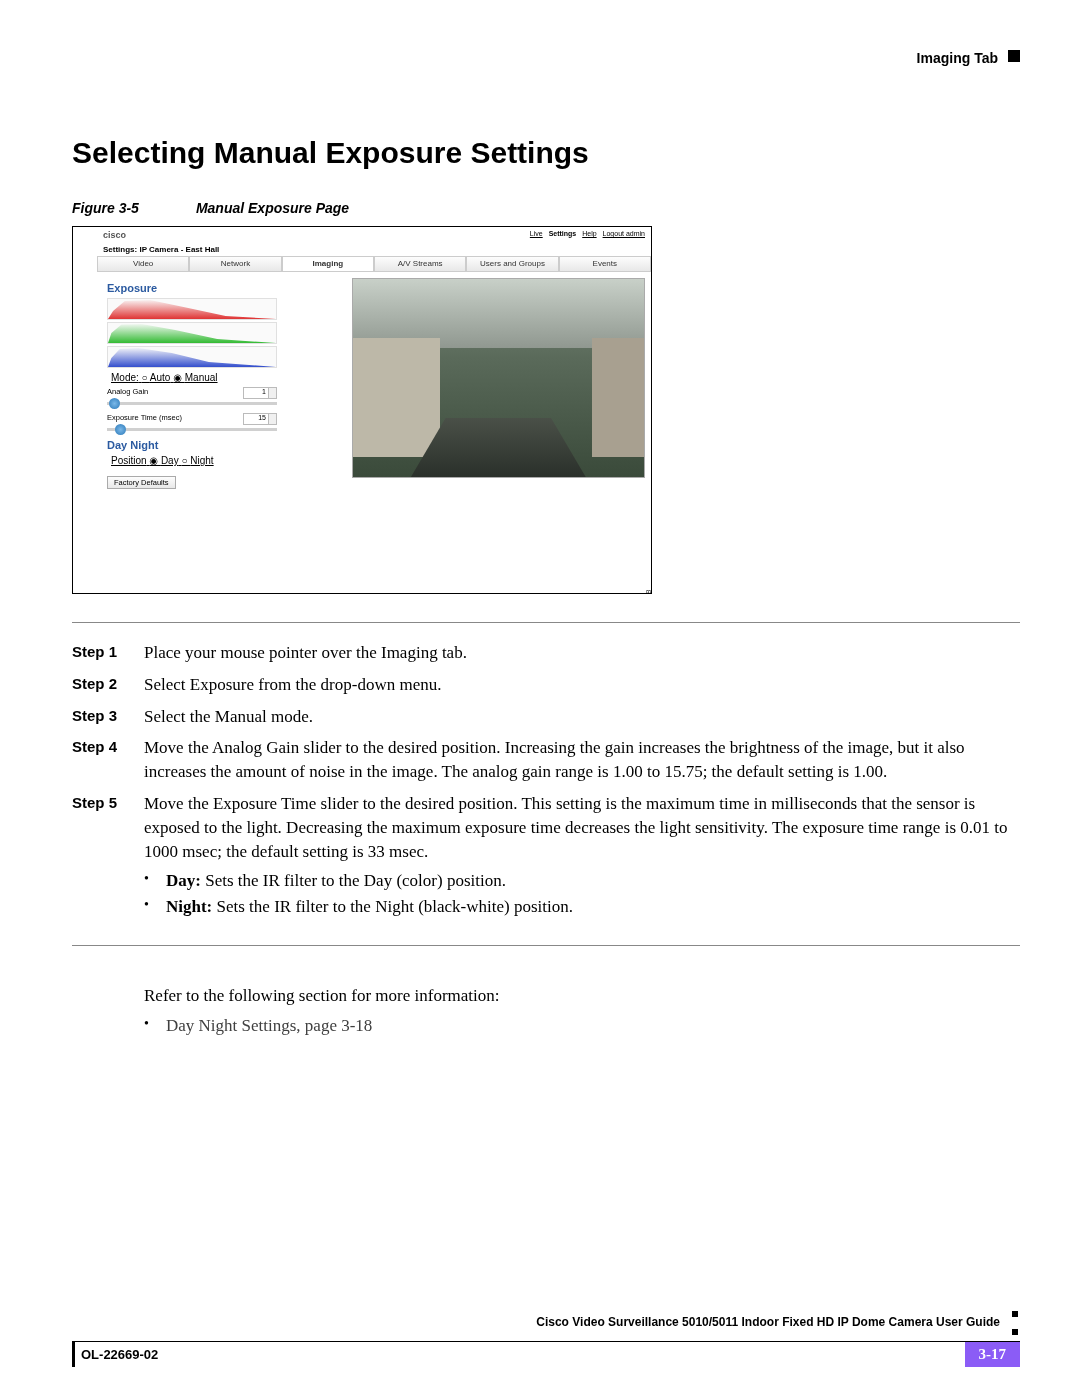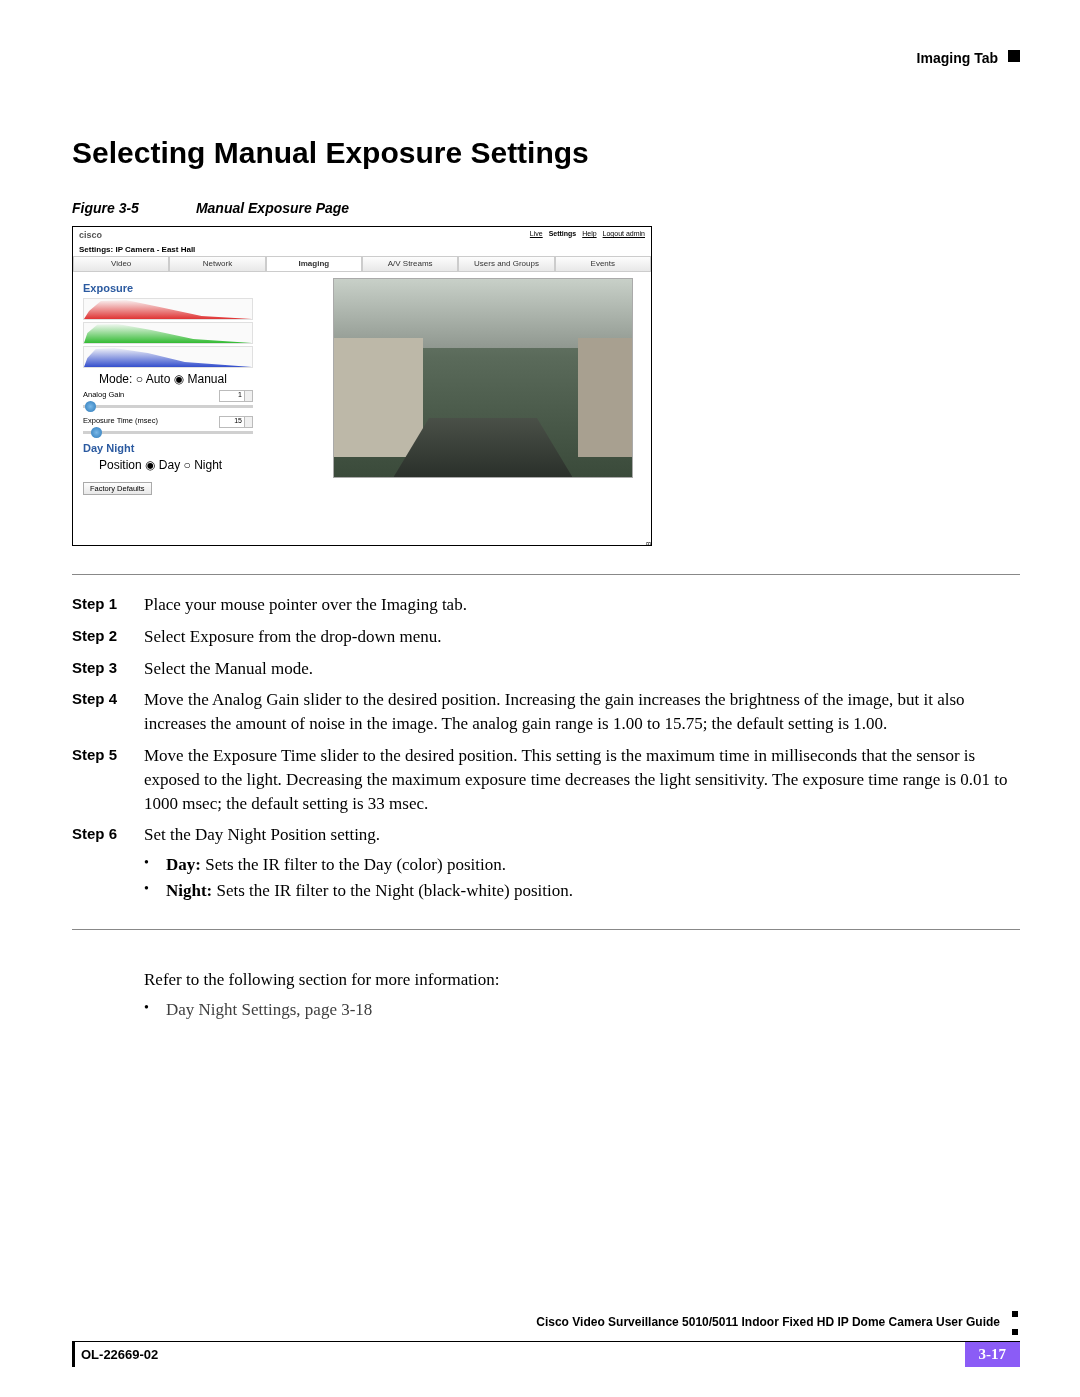--- a/index.html
+++ b/index.html
@@ -44,26 +44,27 @@
     font-family: Arial, Helvetica, sans-serif;
     font-style: italic;
     font-weight: bold;
     font-size: 14px;
     margin-bottom: 10px;
   }
   .figure-caption .fig-num { display: inline-block; width: 120px; }
   .figure-box {
     border: 1.5px solid #000;
     width: 580px;
-    height: 320px;
+    height: 368px;
     position: relative;
     background: #fff;
     overflow: hidden;
     font-family: Arial, Helvetica, sans-serif;
     font-size: 8px;
+    padding-left: 24px;
   }
   .fig-topbar { display: flex; justify-content: space-between; padding: 3px 6px; }
   .fig-logo { font-family: Arial; font-size: 9px; font-weight: bold; color: #555; }
   .fig-links { font-size: 7px; }
   .fig-links span { margin-left: 4px; }
   .fig-title { font-size: 8px; font-weight: bold; padding: 2px 6px; }
   .fig-tabs { display: flex; height: 16px; font-size: 8px; }
   .fig-tab {
     flex: 1; border: 1px solid #ccc; text-align: center;
     background: linear-gradient(#fdfdfd, #e8e8e8);
@@ -80,21 +81,21 @@
   .hallway-ceiling { position:absolute; top:0; left:0; right:0; height:35%; background: linear-gradient(#c8d0c8, #909890); }
   .hallway-floor { position:absolute; bottom:0; left:20%; right:20%; height:30%; background: linear-gradient(#4a5048, #2a302a); clip-path: polygon(20% 0, 80% 0, 100% 100%, 0 100%); }
   .hallway-wall-l { position:absolute; top:30%; left:0; width:30%; height:60%; background:#bdb8a8; }
   .hallway-wall-r { position:absolute; top:30%; right:0; width:18%; height:60%; background:#a8a090; }
   .section-title { color: #2b5aa0; font-weight: bold; font-size: 11px; margin: 4px 0; }
   .histo { width: 170px; height: 22px; border: 1px solid #e0e0e0; margin-bottom: 2px; position: relative; background: #fafafa; overflow:hidden; }
   .histo-shape { position:absolute; bottom:0; left:0; width:100%; height:100%; }
   .histo.red .histo-shape { background: linear-gradient(to top, rgba(220,30,30,0.9), rgba(220,30,30,0)); clip-path: polygon(0 100%, 3% 60%, 10% 10%, 25% 5%, 45% 40%, 70% 85%, 100% 100%); }
   .histo.green .histo-shape { background: linear-gradient(to top, rgba(30,180,30,0.9), rgba(30,180,30,0)); clip-path: polygon(0 100%, 2% 50%, 8% 8%, 20% 5%, 40% 35%, 65% 80%, 100% 100%); }
   .histo.blue .histo-shape { background: linear-gradient(to top, rgba(30,60,200,0.9), rgba(30,60,200,0)); clip-path: polygon(0 100%, 2% 55%, 7% 10%, 18% 5%, 38% 30%, 60% 75%, 100% 100%); }
-  .mode-row { font-size: 12px; margin: 4px 16px; }
+  .mode-row { font-size: 10px; margin: 4px 4px; text-decoration: underline; }
   .slider-row { margin: 3px 0 8px 0; }
   .slider-label { font-size: 7.5px; display:flex; justify-content:space-between; width:170px; }
   .slider-input { border:1px solid #bbb; width:26px; height:12px; font-size:7px; text-align:right; padding-right:2px; display:inline-block; background:#fff; }
   .spinner { display:inline-block; width:8px; height:12px; border:1px solid #bbb; border-left:none; background:#f0f0f0; vertical-align:top; }
   .slider-track { width:170px; height:3px; background:#d0d0d0; position:relative; margin-top:3px; }
   .slider-thumb { position:absolute; top:-4px; width:11px; height:11px; background: radial-gradient(#7ab8e8, #2a78b8); border-radius:50%; }
   .factory-btn { margin-top:6px; font-size:7.5px; padding:1px 6px; border:1px solid #aaa; background: linear-gradient(#fdfdfd,#e8e8e8); display:inline-block; }
   .fig-id { position:absolute; right:-2px; bottom:4px; transform: rotate(-90deg); transform-origin: right bottom; font-size:8px; font-family: Arial; color:#333; letter-spacing:0.5px; }
 
   .hr-line { border: none; border-top: 1px solid #888; margin: 28px 0 18px 0; }
@@ -222,24 +223,20 @@
         <div class="step-text">Select the Manual mode.</div>
       </div>
     <div class="step-row">
         <div class="step-label">Step 4</div>
         <div class="step-text">Move the Analog Gain slider to the desired position. Increasing the gain increases the brightness of the image, but it also increases the amount of noise in the image. The analog gain range is 1.00 to 15.75; the default setting is 1.00.</div>
       </div>
     <div class="step-row">
         <div class="step-label">Step 5</div>
         <div class="step-text">Move the Exposure Time slider to the desired position. This setting is the maximum time in milliseconds that the sensor is exposed to the light. Decreasing the maximum exposure time decreases the light sensitivity. The exposure time range is 0.01 to 1000 msec; the default setting is 33 msec.</div>
       </div>
-    <div class="step-row">
-        <div class="step-label">Step 6</div>
-        <div class="step-text">Set the Day Night Position setting.</div>
-      </div>
   </div>
 
   <div class="bullet-list">
     <div class="bullet-row">
         <span class="bullet-dot">•</span>
         <div><b>Day:</b><span> Sets the IR filter to the Day (color) position.</span></div>
       </div>
     <div class="bullet-row">
         <span class="bullet-dot">•</span>
         <div><b>Night:</b><span> Sets the IR filter to the Night (black-white) position.</span></div>

